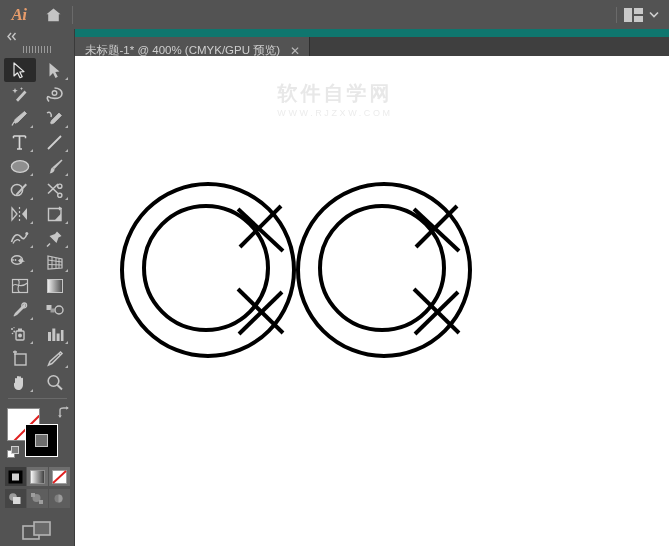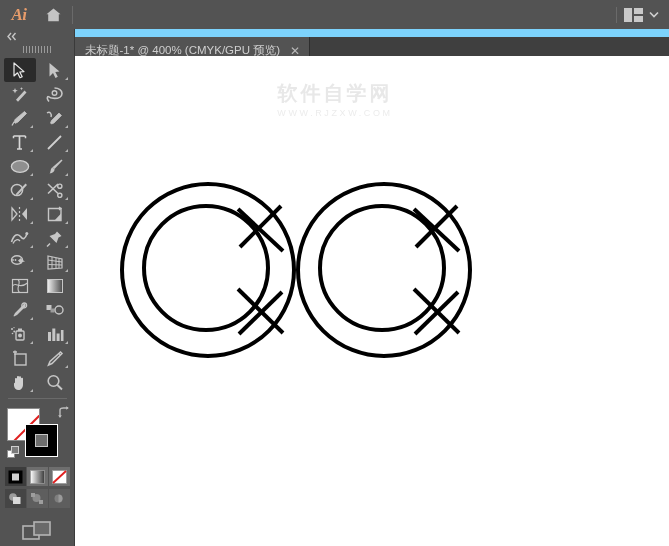--- a/index.html
+++ b/index.html
@@ -5,21 +5,21 @@
   html, body {
     margin: 0; padding: 0;
     width: 669px; height: 546px;
     overflow: hidden;
     background: #535353;
     font-family: "Liberation Sans", sans-serif;
   }
   #app {
     position: relative;
     width: 669px; height: 500px;
-    background: #7dd3fc;
+    background: #0f766e;
   }
 
   
   #menubar {
     position: absolute; left: 0; top: 0;
     width: 669px; height: 29px;
     background: #535353;
     display: flex; align-items: center;
   }
   #ai-logo {

